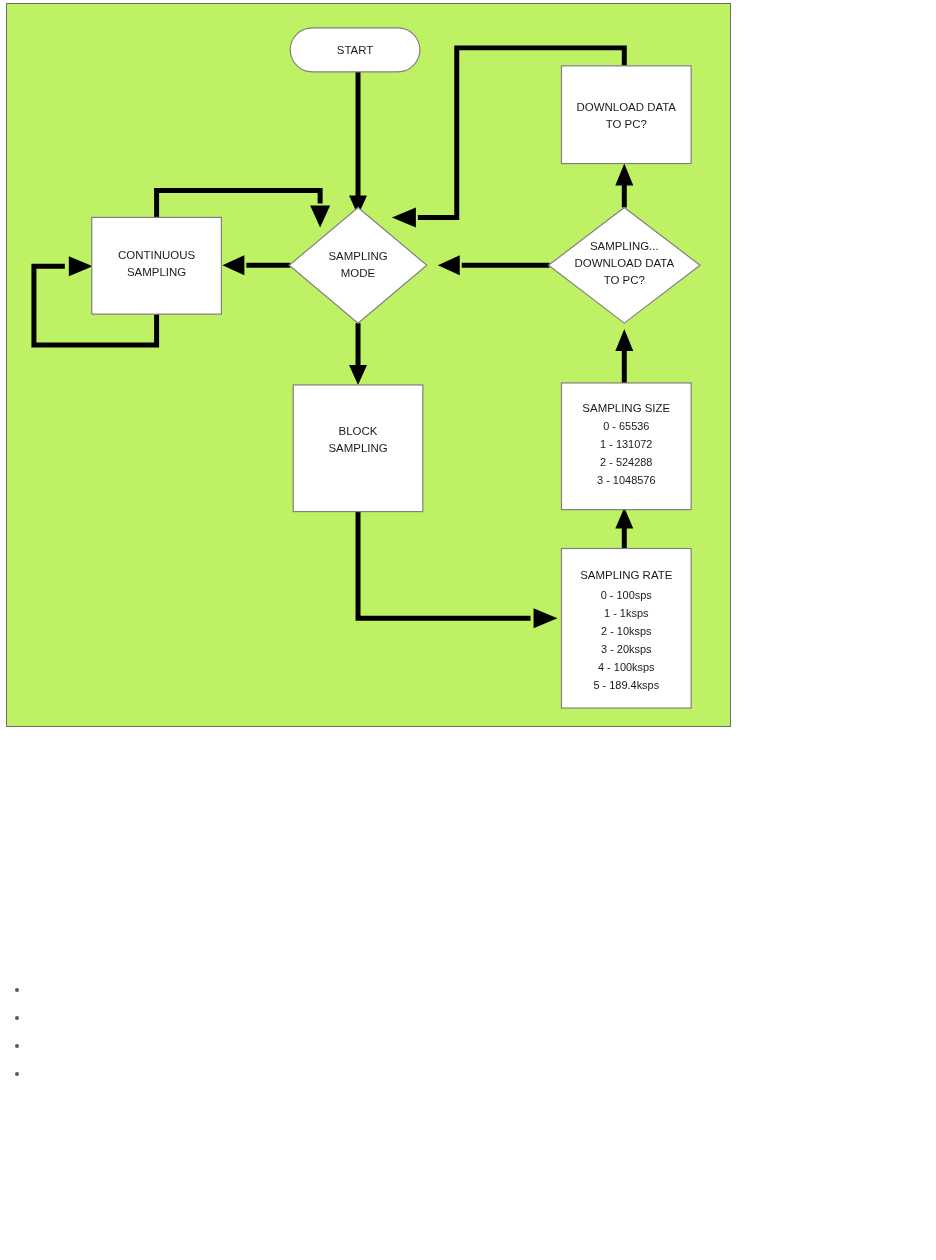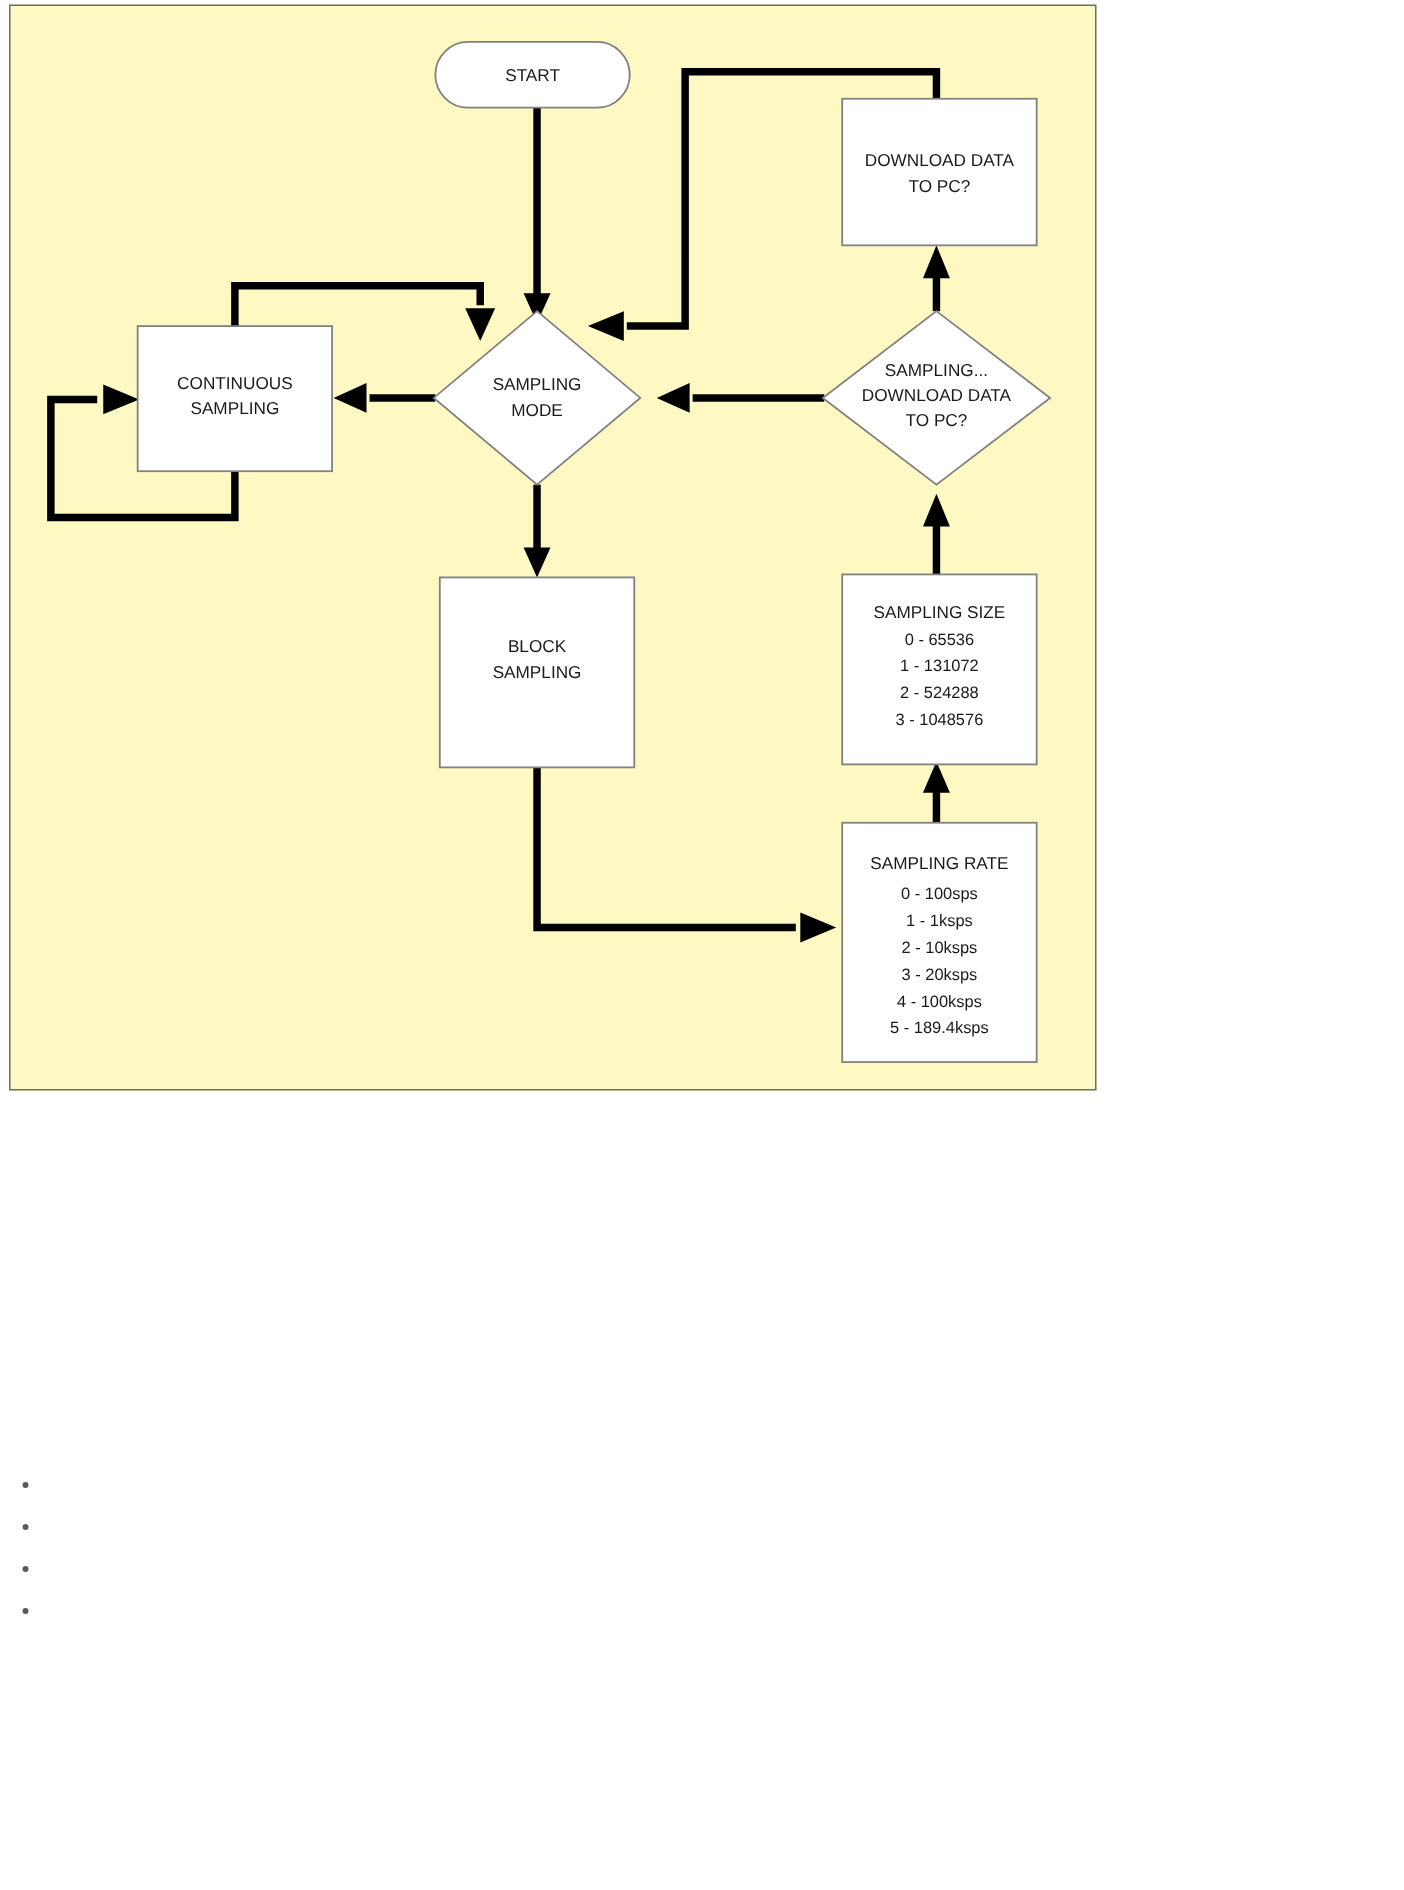--- a/index.html
+++ b/index.html
@@ -15,21 +15,21 @@
     overflow: hidden;
   }
   #diagram-frame {
     position: absolute;
     left: 6px;
     top: 3px;
     width: 725px;
     height: 724px;
     border: 1px solid #6b6b6b;
     box-sizing: border-box;
-    background: #fef9c3;
+    background: #bef264;
   }
   #flow-svg {
     display: block;
     width: 100%;
     height: 100%;
   }
   .node-shape {
     fill: #ffffff;
     stroke: #808080;
     stroke-width: 1.2;

